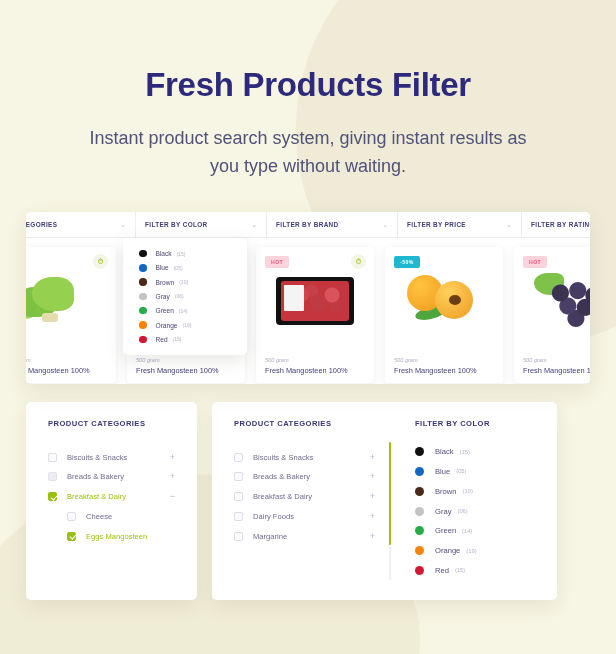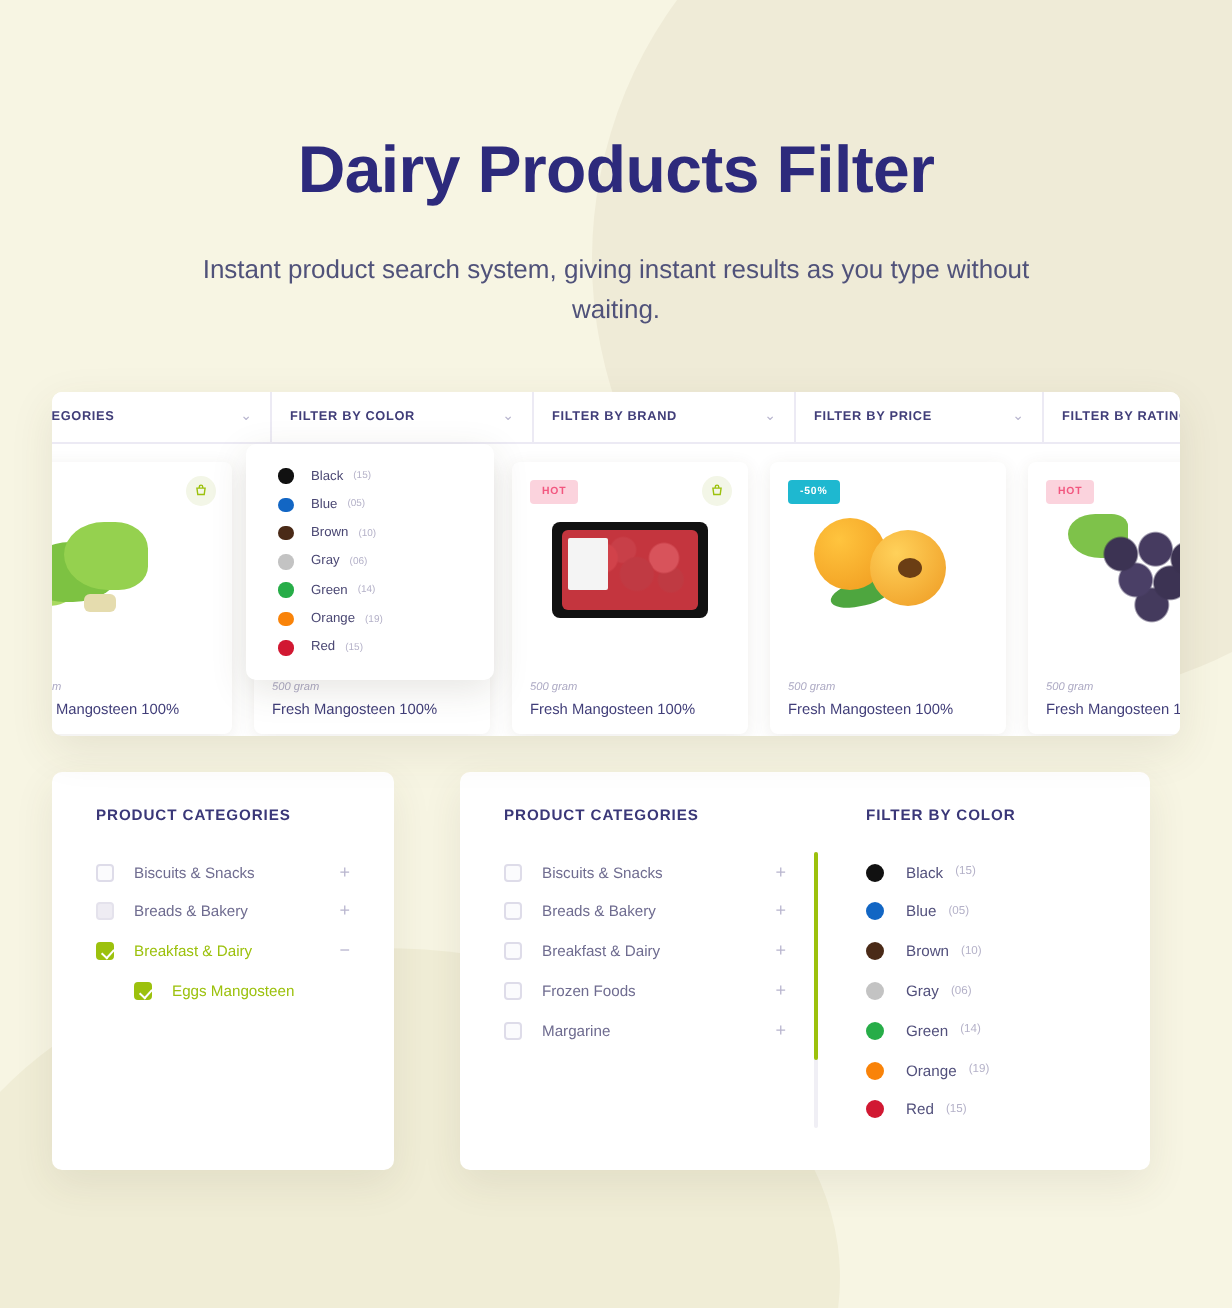--- a/index.html
+++ b/index.html
@@ -34,21 +34,21 @@
   
   .header { text-align: center; padding-top: 66px; }
   .title {
     font-size: 33px;
     font-weight: bold;
     color: #2d2a7c;
     letter-spacing: -0.3px;
   }
   .subtitle {
     margin-top: 21px;
-    font-size: 13px;
+    font-size: 18px;
     line-height: 1.55;
     color: #50527a;
     max-width: 440px;
     margin-left: auto;
     margin-right: auto;
   }
 
   
   .showcase {
     position: relative;
@@ -193,21 +193,21 @@
   }
   .cd-row { display: flex; align-items: center; margin-bottom: 6.8px; }
   .cd-row:last-child { margin-bottom: 0; }
   .cd-dot { width: 7.5px; height: 7.5px; border-radius: 50%; margin-right: 9px; flex: 0 0 auto; }
   .cd-name { font-size: 6.6px; color: #4a4773; }
   .cd-count { font-size: 5px; color: #b4b1c8; margin-left: 5px; }
 
   
   .bottom-row {
     display: flex;
-    gap: 33px;
+    gap: 15px;
     margin: 18px 26px 0 26px;
   }
   .bcard {
     background: #fff;
     border-radius: 5px;
     box-shadow: 0 7px 20px rgba(80,70,40,0.09);
     padding: 17px 22px 20px 22px;
   }
   .bcard-left { width: 171px; }
   .bcard-right { width: 345px; display: flex; gap: 24px; }
@@ -217,21 +217,21 @@
   .card-head {
     font-size: 7.6px;
     font-weight: bold;
     letter-spacing: 0.45px;
     color: #3a3778;
     margin-bottom: 14px;
   }
 
   .cat-row {
     display: flex;
-    align-items: center;
+    align-items: flex-end;
     height: 19.8px;
     position: relative;
   }
   .cbox {
     width: 9px; height: 9px;
     border-radius: 2px;
     border: 1px solid #dedce9;
     background: #fbfbfd;
     flex: 0 0 auto;
     margin-right: 10px;
@@ -285,21 +285,21 @@
 </style>
 </head>
 <body>
 
 <div class="bg-blob-right"></div>
 <div class="bg-blob-bottom"></div>
 
 <div class="page">
 
   <div class="header">
-    <div class="title">Dairy Products Filter</div>
+    <div class="title">Fresh Products Filter</div>
     <div class="subtitle">Instant product search system, giving instant results as you type without waiting.</div>
   </div>
 
   <div class="showcase">
 
     <div class="filterbar" id="filterbar">
         <div class="filterbar-item fb-w1">
           <span class="fb-label">CATEGORIES</span>
           <span class="fb-caret">⌄</span>
         </div>
@@ -451,20 +451,24 @@
           </div>
           <div class="cat-row">
             <span class="cbox filled"></span>
             <span class="cat-label">Breads &amp; Bakery</span>
             <span class="cat-toggle">+</span>
           </div>
           <div class="cat-row">
             <span class="cbox checked"></span>
             <span class="cat-label active">Breakfast &amp; Dairy</span>
             <span class="cat-toggle">−</span>
+          </div>
+          <div class="cat-row sub">
+            <span class="cbox"></span>
+            <span class="cat-label">Cheese</span>
           </div>
           <div class="cat-row sub">
             <span class="cbox checked"></span>
             <span class="cat-label active">Eggs Mangosteen</span>
           </div>
         </div>
     </div>
 
     <div class="bcard bcard-right">
       <div class="col-cats">
@@ -481,21 +485,21 @@
                 <span class="cat-label">Breads &amp; Bakery</span>
                 <span class="cat-toggle">+</span>
               </div>
               <div class="cat-row">
                 <span class="cbox"></span>
                 <span class="cat-label">Breakfast &amp; Dairy</span>
                 <span class="cat-toggle">+</span>
               </div>
               <div class="cat-row">
                 <span class="cbox"></span>
-                <span class="cat-label">Frozen Foods</span>
+                <span class="cat-label">Dairy Foods</span>
                 <span class="cat-toggle">+</span>
               </div>
               <div class="cat-row">
                 <span class="cbox"></span>
                 <span class="cat-label">Margarine</span>
                 <span class="cat-toggle">+</span>
               </div>
             </div>
           <div class="scroll-track">
             <div class="scroll-thumb" id="scroll-thumb" style="height: 103.5px;"></div>

